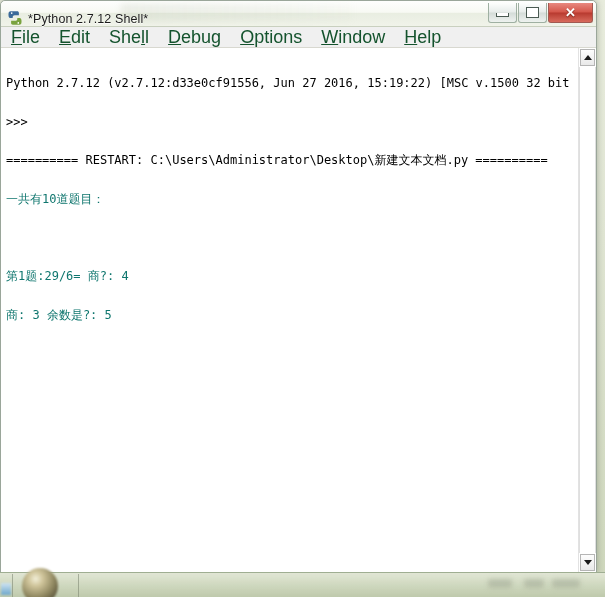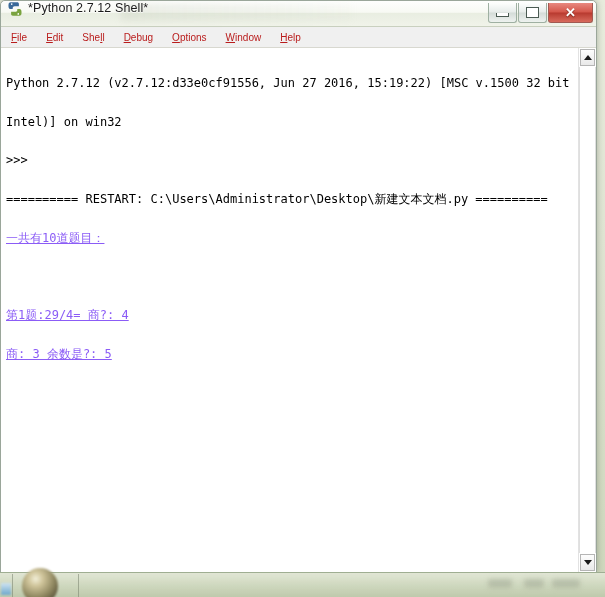--- a/index.html
+++ b/index.html
@@ -44,21 +44,21 @@
     height: 26px;
     box-sizing: border-box;
     background: linear-gradient(to bottom,
         rgba(255,255,255,.92) 0%,
         rgba(248,250,244,.88) 45%,
         rgba(232,237,224,.90) 50%,
         rgba(240,243,233,.92) 100%);
     border-bottom: 1px solid #c9d0bf;
     border-radius: 4px 4px 0 0;
     display: flex;
-    align-items: flex-start;
+    align-items: flex-end;
     padding-left: 6px;
   }
   #titlebar::after{
     
     content:"";
     position:absolute; left:120px; top:2px; width:230px; height:18px;
     background: linear-gradient(to right, rgba(170,180,160,.18), rgba(190,200,180,.05));
     filter: blur(3px);
     pointer-events:none;
   }
@@ -125,22 +125,22 @@
   #menubar {
     height: 21px;
     background: #f0f0f0;
     border-bottom: 1px solid #d8d8d0;
     display: flex;
     align-items: center;
     padding-left: 10px;
     box-sizing: border-box;
   }
   .menu-item {
-    font-size: 10px;
-    color: #b91c1c;
+    font-size: 18px;
+    color: #14532d;
     margin-right: 19px;
     cursor: default;
     white-space: nowrap;
   }
   .menu-item .hot { text-decoration: underline; }
 
   
   #shell-area {
     position: relative;
     height: 524px;
@@ -154,21 +154,21 @@
     font-size: 12px;
     line-height: 12.9px;
     white-space: pre;
     overflow: hidden;
     color: #000;
     background: #fff;
     position: relative;
   }
   .ln { display: block; min-height: 12.9px; }
   .c-black { color: #000000; }
-  .c-blue  { color: #8b5cf6; text-decoration: underline; }
+  .c-blue  { color: #0f766e; }
   .c-navy  { color: #000000; }
 
   
   #vscroll {
     flex: none;
     width: 17px;
     background: #ffffff;
     border-left: 1px solid #e2e2e2;
     display: flex;
     flex-direction: column;
@@ -296,26 +296,25 @@
     <div class="menu-item"><span class="hot">D</span>ebug</div>
     <div class="menu-item"><span class="hot">O</span>ptions</div>
     <div class="menu-item"><span class="hot">W</span>indow</div>
     <div class="menu-item"><span class="hot">H</span>elp</div>
   </div>
 
   <div id="shell-area">
 
     <div id="shell-text">
       <span class="ln c-black">Python 2.7.12 (v2.7.12:d33e0cf91556, Jun 27 2016, 15:19:22) [MSC v.1500 32 bit (</span>
-      <span class="ln c-black">Intel)] on win32</span>
       <span class="ln c-black">&gt;&gt;&gt;</span>
       <span class="ln c-navy">========== RESTART: C:\Users\Administrator\Desktop\新建文本文档.py ==========</span>
       <span class="ln c-blue">一共有10道题目：</span>
       <span class="ln"></span>
-      <span class="ln c-blue">第1题:29/4= 商?: 4</span>
+      <span class="ln c-blue">第1题:29/6= 商?: 4</span>
       <span class="ln c-blue">商: 3 余数是?: 5</span>
       <span class="ln"></span>
     </div>
 
     <div id="vscroll">
       <div class="sb-btn">
         <span class="sb-arrow up"></span>
       </div>
       <div class="sb-track"></div>
       <div class="sb-btn">

